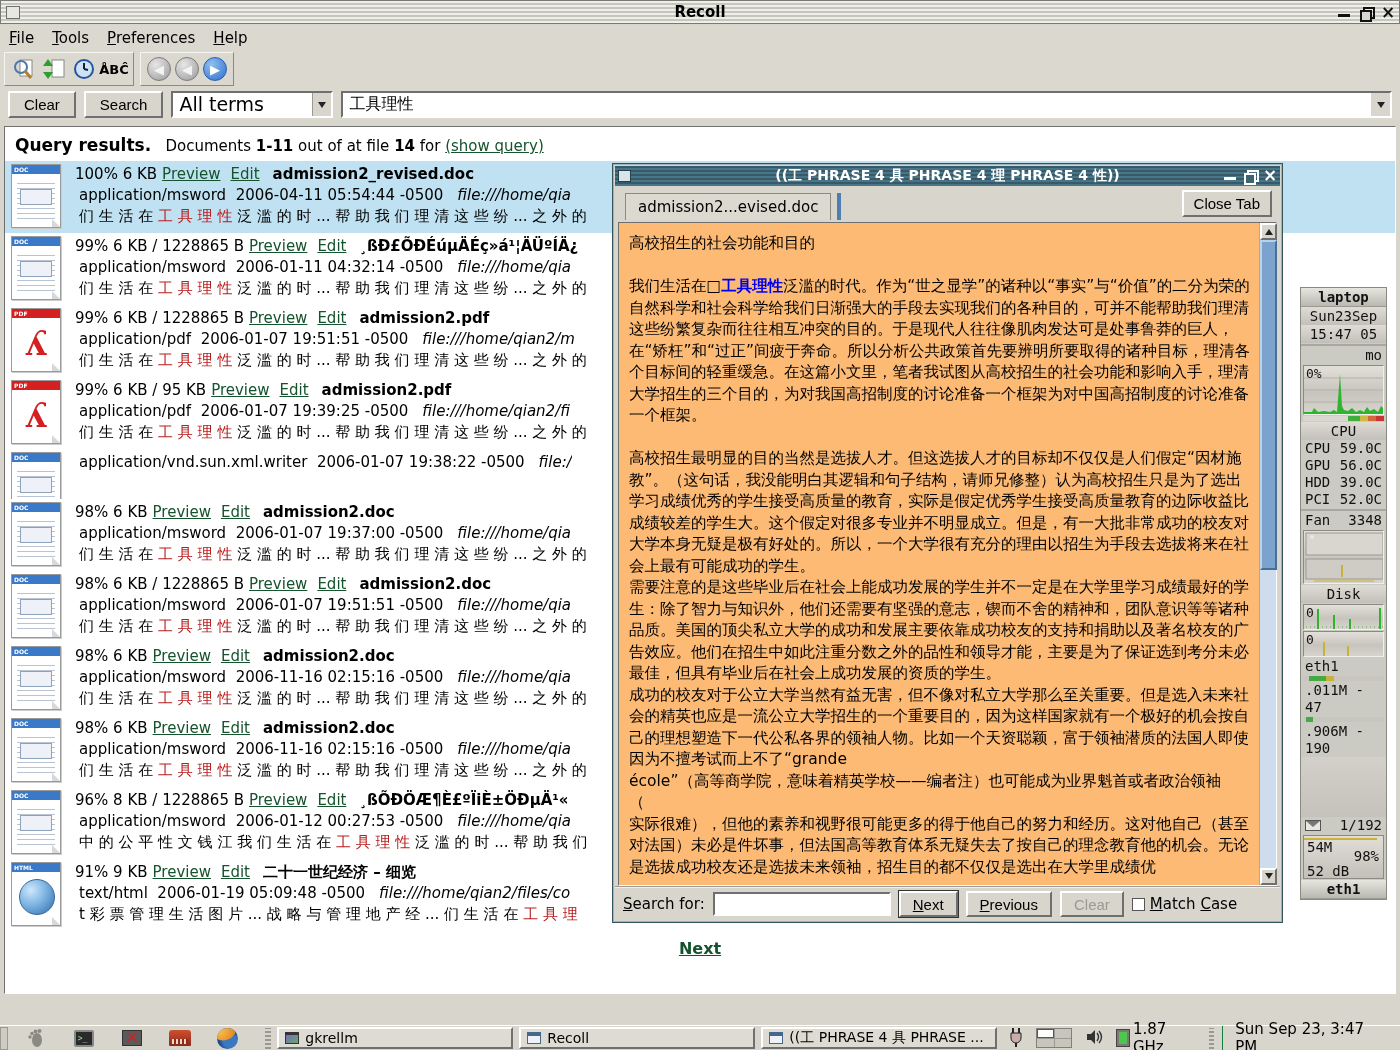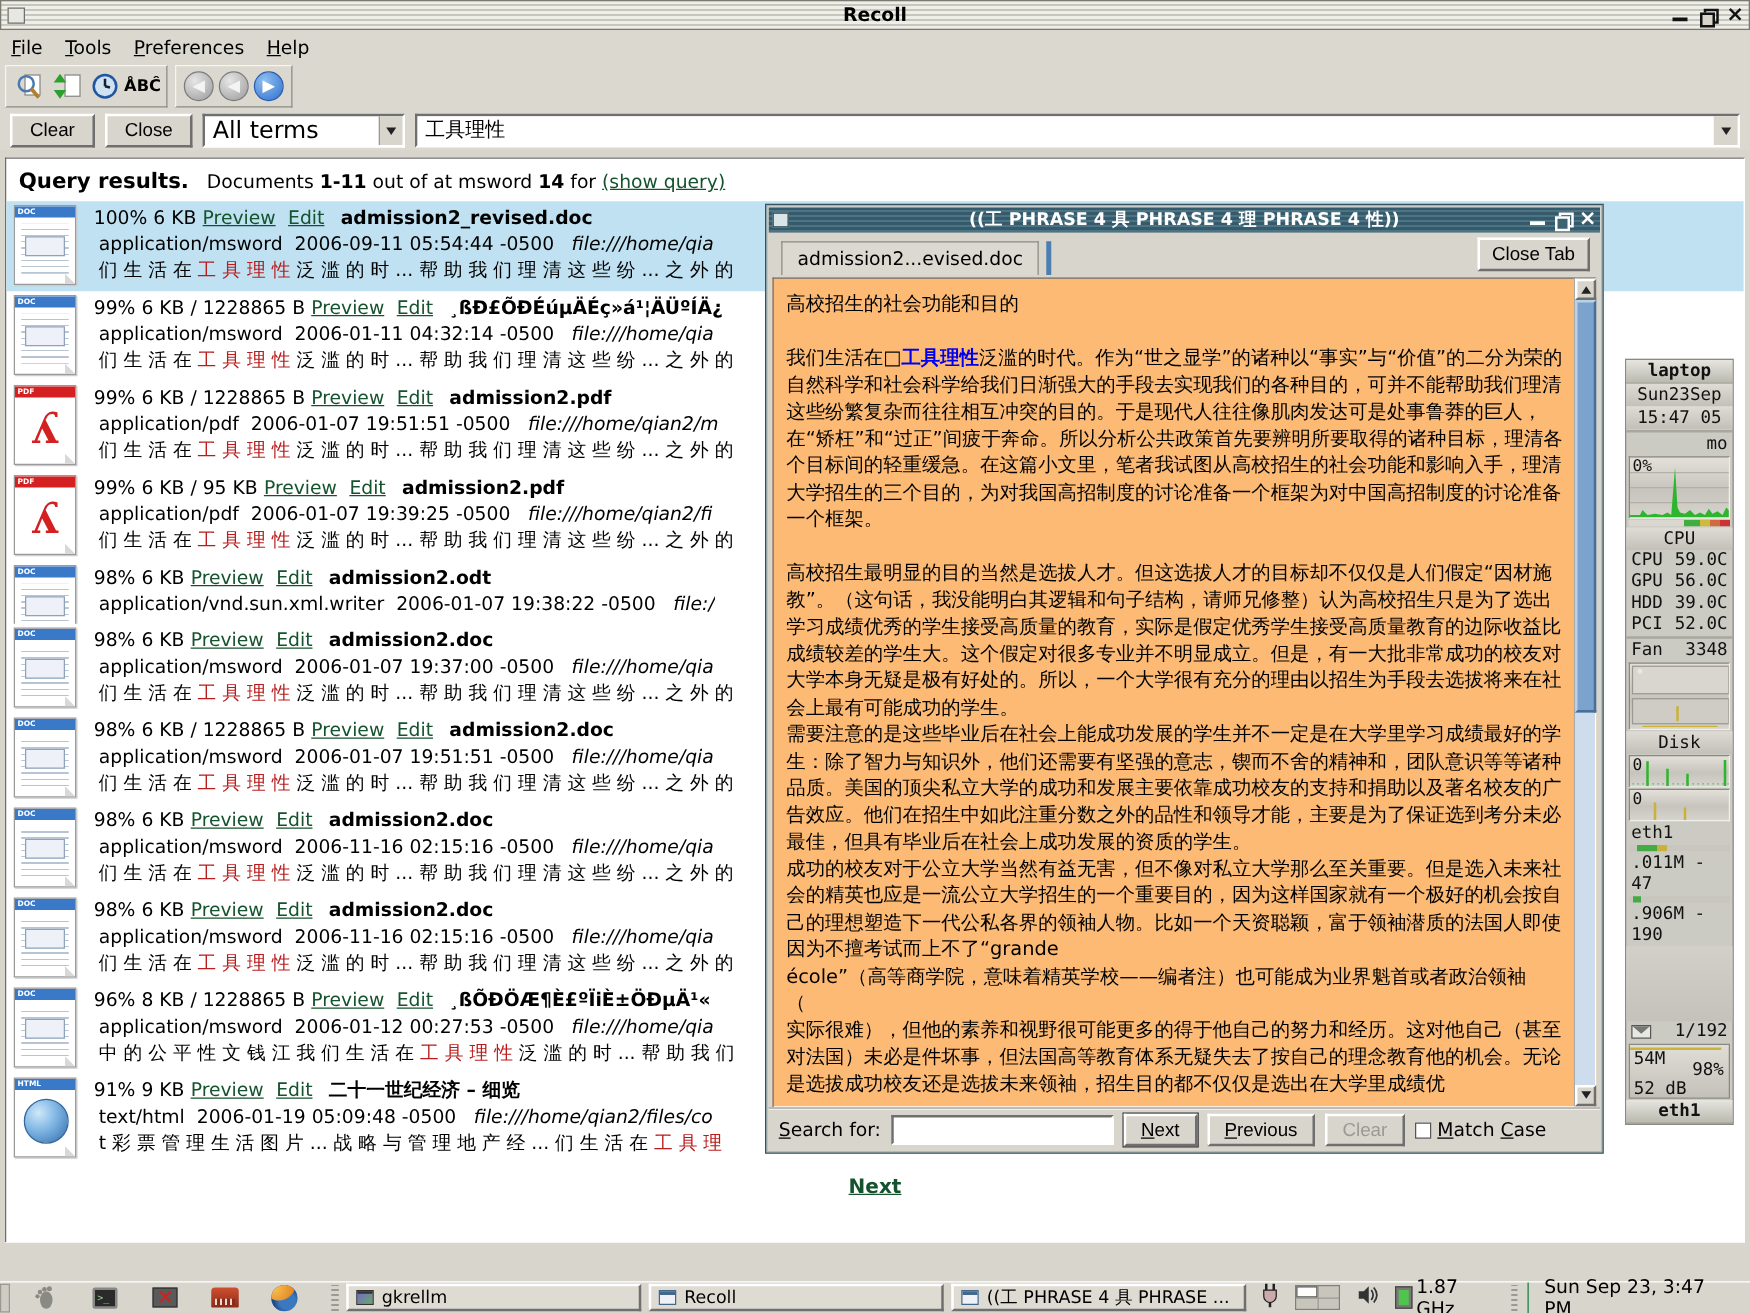--- a/index.html
+++ b/index.html
@@ -249,55 +249,55 @@
   </div>
   <div class="tgroup">
     <div class="navcirc nav-gray">◀</div>
     <div class="navcirc nav-gray">◀</div>
     <div class="navcirc nav-blue">▶</div>
   </div>
 </div>
 
 <div id="querybar">
   <button class="btn">Clear</button>
-  <button class="btn">Close</button>
+  <button class="btn">Search</button>
   <div class="combo">
     <span>All terms</span>
     <div class="arrowbox">
         <div class="arr-dn"></div>
       </div>
   </div>
   <div id="query-input-wrap">
     <input id="query-input" value="工具理性" style="">
     <div class="arrowbox">
         <div class="arr-dn"></div>
       </div>
   </div>
 </div>
 
 <div id="results">
   <div id="res-header">
     <span class="qr">Query results.</span>&nbsp;&nbsp;
     <span>Documents</span>
     <span class="b">1-11</span>
-    <span>out of at msword</span>
+    <span>out of at file</span>
     <span class="b">14</span>
     <span>for</span>
     <a class="lnk" href="#">(show query)</a>
   </div>
   <div id="result-list">
       <div class="rrow sel">
         <div class="thumb thumb-doc">
           <div class="band">DOC</div>
           <div class="lines"></div>
           <div class="tbl"></div>
         </div>
         <div class="rtext">
           <div class="l1"><span class="sz">100% 6 KB</span><a class="lnk" href="#">Preview</a><a class="lnk" href="#">Edit</a><span class="rtitle">admission2_revised.doc</span></div>
-          <div class="l2"><span class="mime">application/msword  2006-09-11 05:54:44 -0500</span><span class="path">file:///home/qia</span></div>
+          <div class="l2"><span class="mime">application/msword  2006-04-11 05:54:44 -0500</span><span class="path">file:///home/qia</span></div>
           <div class="l3"><span>们 生 活 在 </span><span class="hl-term">工 具 理 性</span><span> 泛 滥 的 时 ... 帮 助 我 们 理 清 这 些 纷 ... 之 外 的</span></div>
         </div>
       </div>
       <div class="rrow">
         <div class="thumb thumb-doc">
           <div class="band">DOC</div>
           <div class="lines"></div>
           <div class="tbl"></div>
         </div>
         <div class="rtext">
@@ -328,21 +328,20 @@
           <div class="l3"><span>们 生 活 在 </span><span class="hl-term">工 具 理 性</span><span> 泛 滥 的 时 ... 帮 助 我 们 理 清 这 些 纷 ... 之 外 的</span></div>
         </div>
       </div>
       <div class="rrow two">
         <div class="thumb thumb-doc">
           <div class="band">DOC</div>
           <div class="lines"></div>
           <div class="tbl"></div>
         </div>
         <div class="rtext">
-          <div class="l1"><span class="sz">98% 6 KB</span><a class="lnk" href="#">Preview</a><a class="lnk" href="#">Edit</a><span class="rtitle">admission2.odt</span></div>
           <div class="l2"><span class="mime">application/vnd.sun.xml.writer  2006-01-07 19:38:22 -0500</span><span class="path">file:/</span></div>
         </div>
       </div>
       <div class="rrow">
         <div class="thumb thumb-doc">
           <div class="band">DOC</div>
           <div class="lines"></div>
           <div class="tbl"></div>
         </div>
         <div class="rtext">

